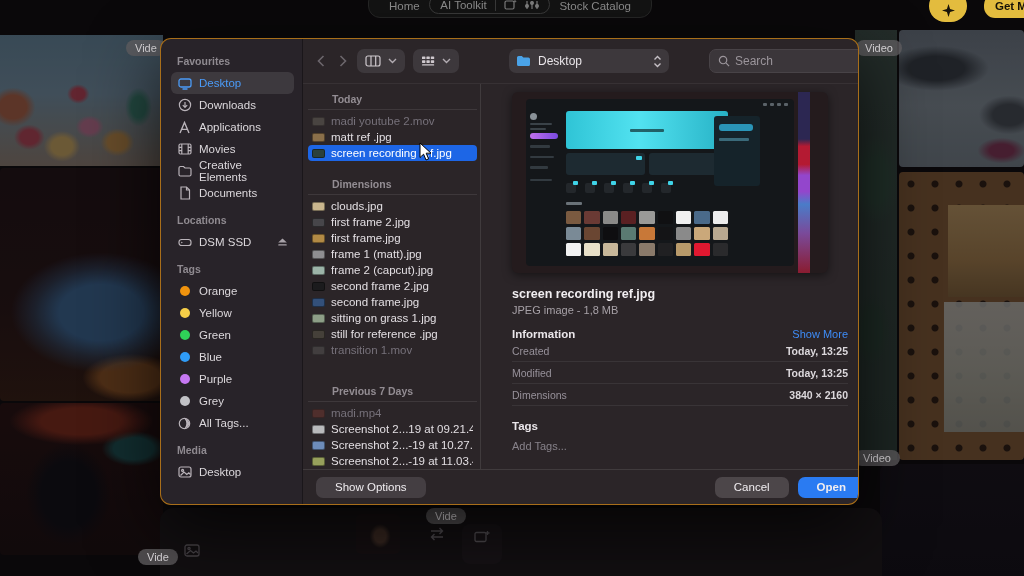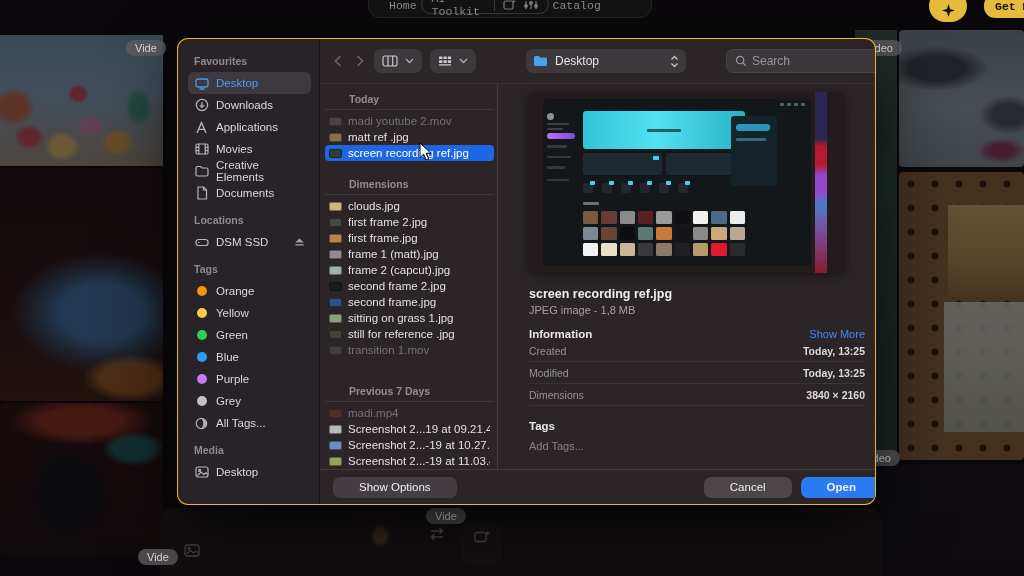--- a/index.html
+++ b/index.html
@@ -61,43 +61,43 @@
   .bp-icon { position:absolute; color:#9a9498; }
   .bp-swap { left:268px; top:18px; }
   .bp-addimg { left:302px; top:16px; width:40px; height:40px; background:#262023; border-radius:8px;
     display:flex; align-items:flex-start; justify-content:center; padding-top:6px; }
   .bp-img { left:24px; top:36px; }
 
   
   .dim { position:absolute; inset:0; background:rgba(8,6,9,0.52); }
 
   
-  .topbar { position:absolute; left:0; top:0; width:1024px; height:30px;font-family:Liberation Mono, monospace; }
+  .topbar { position:absolute; left:0; top:0; width:1024px; height:30px; }
   .tabs-shell { position:absolute; left:368px; top:-10px; width:284px; height:28px;
     background:#131313; border:1px solid #262626; border-radius:12px;
     display:flex; align-items:flex-end; justify-content:space-between; padding:0 16px 3px 16px; }
   .tab { color:#8c8c8c; font-size:11.5px; padding:2px 4px; }
   .tab-pill { display:flex; align-items:center; gap:8px; border:1px solid #3a3a3a; border-radius:10px;
     padding:2px 10px; height:19px; }
   .tab-pill .tab { padding:0; }
   .pill-div { width:1px; height:12px; background:#3a3a3a; }
   .pill-ic { color:#7e7e7e; display:flex; align-items:center; }
   .sparkle-btn { position:absolute; left:929px; top:-10px; width:38px; height:32px; border-radius:16px;
     background:#e3bc3e; display:flex; align-items:flex-end; justify-content:center; padding-bottom:5px; }
   .getmore-btn { position:absolute; left:984px; top:-6px; width:70px; height:24px; border-radius:11px;
     background:#e3bc3e; color:#151208; font-size:11.5px; font-weight:bold;
     display:flex; align-items:center; padding-left:11px; }
 
   
   .vbadge { position:absolute; background:rgba(98,95,98,0.78); color:#dedbde; font-size:11px;
     padding:2px 9px; border-radius:9px; }
 
   
-  .dialog { position:absolute; left:177px; top:38px; width:699px; height:467px;
-    background:#eab308; border-radius:11px; box-shadow:0 24px 70px rgba(0,0,0,0.72);
+  .dialog { position:absolute; left:160px; top:38px; width:699px; height:467px;
+    background:#a16207; border-radius:11px; box-shadow:0 24px 70px rgba(0,0,0,0.72);
     display:flex; overflow:hidden; border:1px solid rgba(255,255,255,0.08); }
 
   
   .sb { width:142px; background:#282329; border-right:1px solid rgba(0,0,0,0.35);
     padding:16px 8px 8px 10px; flex-shrink:0; }
   .sb-title { color:#8f8a90; font-size:10.5px; font-weight:bold; margin:10px 0 5px 6px; }
   .sb-title:first-child { margin-top:0; }
   .sitem { display:flex; align-items:center; gap:7px; height:22px; padding:0 6px; border-radius:6px;
     color:#dcd8dc; font-size:11.5px; }
   .sitem.sel { background:rgba(255,255,255,0.10); color:#4b9bf8; }
@@ -182,21 +182,21 @@
   .irow:first-of-type { border-top:none; }
   .ilabel { color:#97919a; font-size:10.5px; }
   .ivalue { color:#dcd8dc; font-size:10.5px; font-weight:bold; }
   .pv-tags-title { color:#eae6ea; font-size:11.5px; font-weight:bold; margin-top:14px; }
   .pv-addtags { color:#87828a; font-size:11px; margin-top:8px; }
 
   
   .footer { height:35px; border-top:1px solid rgba(255,255,255,0.10); display:flex; align-items:center;
     padding:0 13px; flex-shrink:0; }
   .btn { border-radius:7px; height:21px; display:flex; align-items:center; justify-content:center;
-    font-size:11.5px; color:#f0edf0; padding:0 26px; }
+    font-size:11.5px; color:#f0edf0; padding:0 19px; }
   .btn-options { background:#443e42; }
   .btn-cancel { background:#4c4649; margin-left:auto;text-align:center; }
   .btn-open { background:#2a7bf2; margin-left:9px; font-weight:bold; }
 
   .cursor { position:absolute; left:419px; top:142px; z-index:50; }
   svg { display:block; }
 </style>
 </head>
 <body>
 

